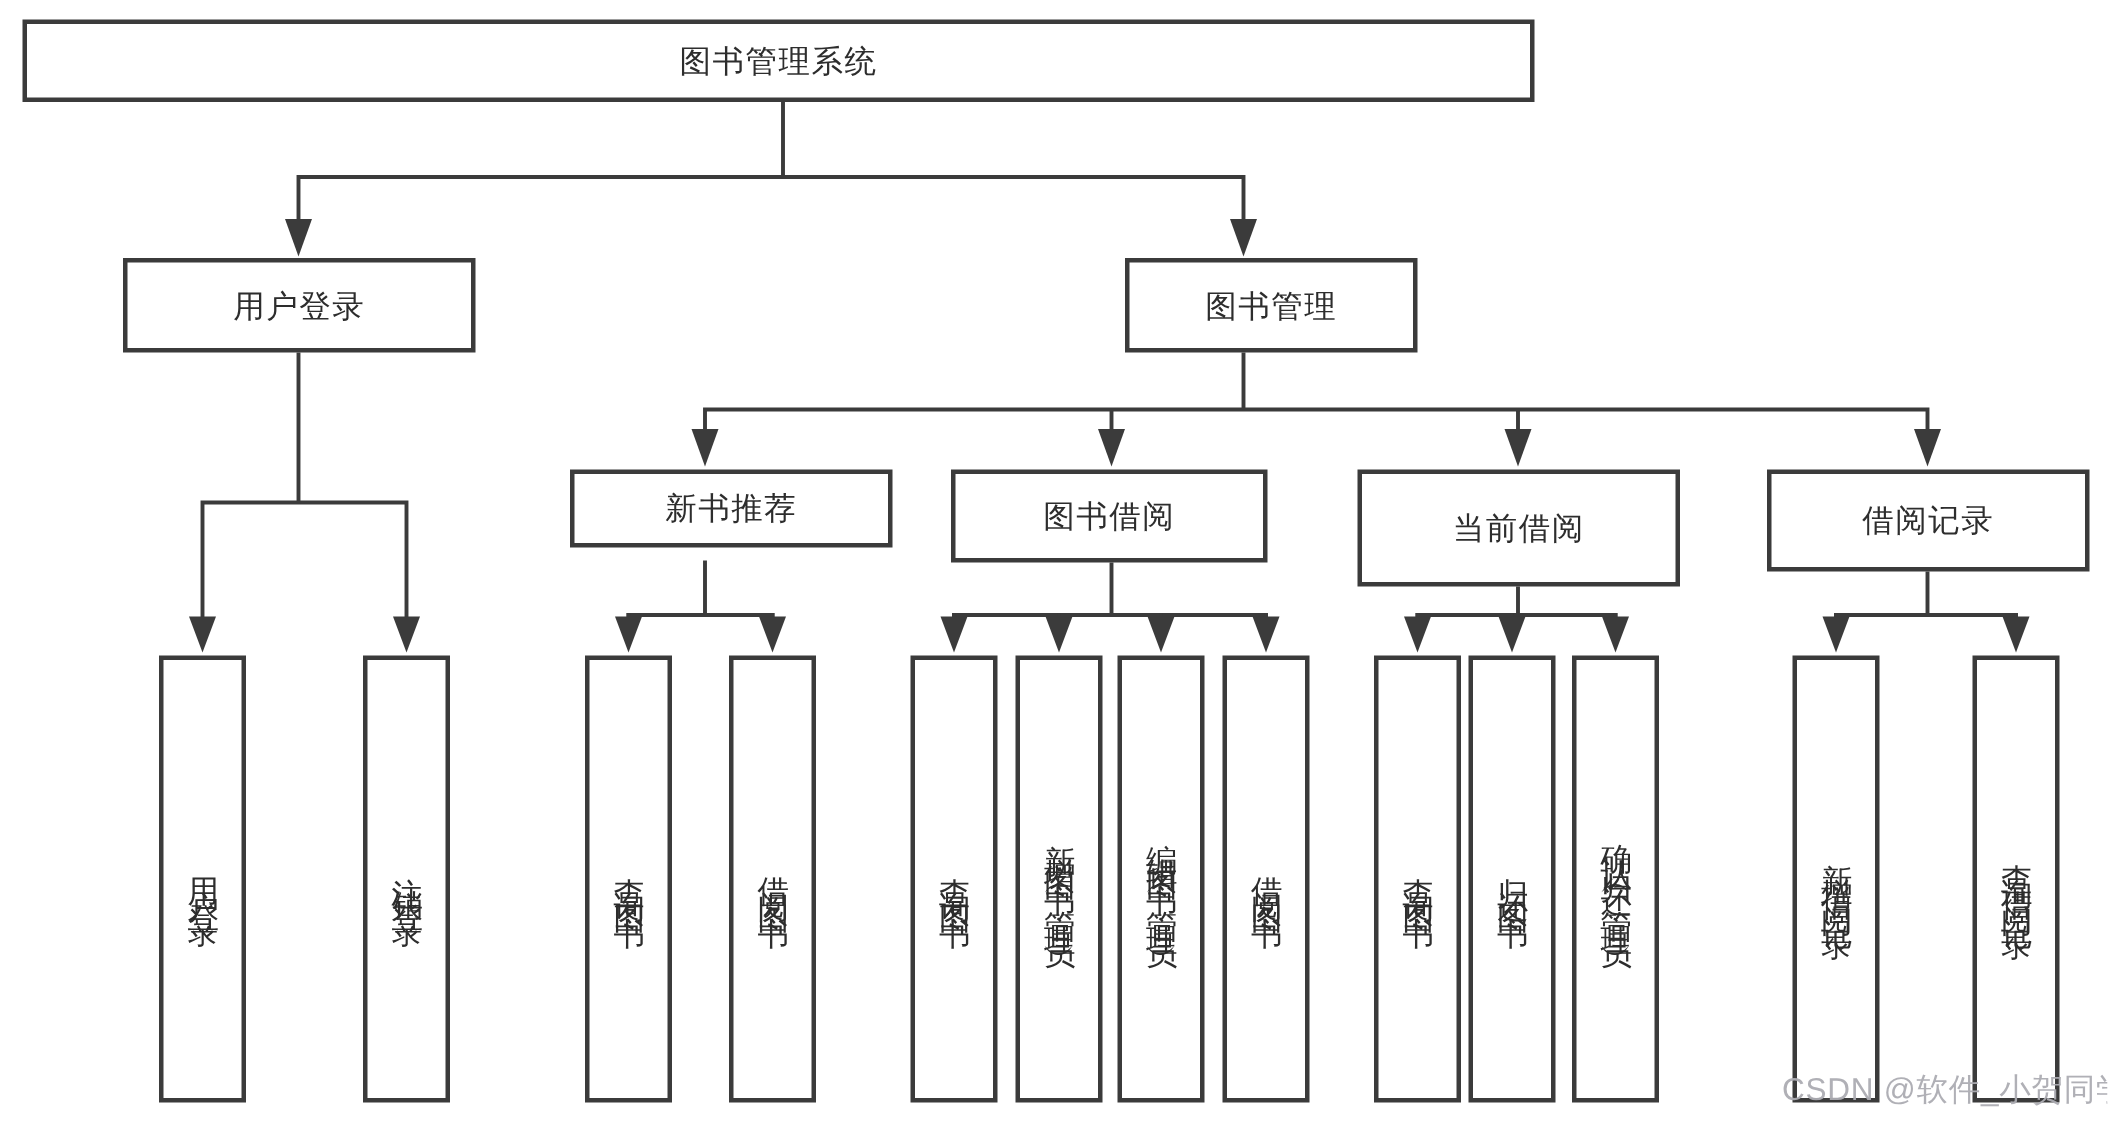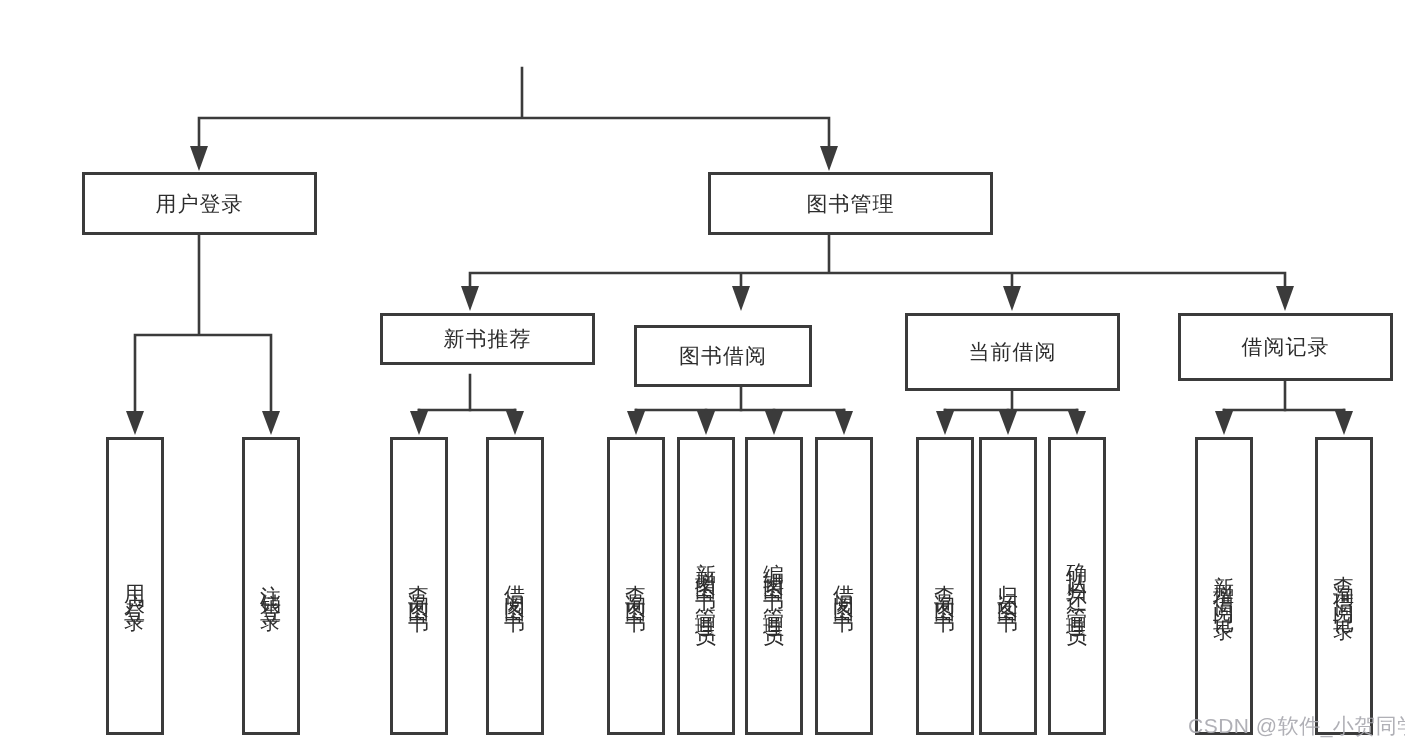--- a/index.html
+++ b/index.html
@@ -86,32 +86,35 @@
       <polygon points="765,411 783,411 774,435"></polygon>
       <polygon points="835,411 853,411 844,435"></polygon>
       <polygon points="936,411 954,411 945,435"></polygon>
       <polygon points="999,411 1017,411 1008,435"></polygon>
       <polygon points="1068,411 1086,411 1077,435"></polygon>
       <polygon points="1215,411 1233,411 1224,435"></polygon>
       <polygon points="1335,411 1353,411 1344,435"></polygon>
     </g>
   </svg>
 
+  <div class="node h" style="left:15px;top:13px;width:1008px;height:55px">
+    <span>图书管理系统</span>
+  </div>
 
   <div class="node h" style="left:82px;top:172px;width:235px;height:63px">
     <span>用户登录</span>
   </div>
-  <div class="node h" style="left:708px;top:172px;width:285px;height:63px">
+  <div class="node h" style="left:750px;top:172px;width:195px;height:63px">
     <span>图书管理</span>
   </div>
 
   <div class="node h" style="left:380px;top:313px;width:215px;height:52px">
     <span>新书推荐</span>
   </div>
-  <div class="node h" style="left:634px;top:325px;width:178px;height:62px">
+  <div class="node h" style="left:634px;top:313px;width:211px;height:62px">
     <span>图书借阅</span>
   </div>
   <div class="node h" style="left:905px;top:313px;width:215px;height:78px">
     <span>当前借阅</span>
   </div>
   <div class="node h" style="left:1178px;top:313px;width:215px;height:68px">
     <span>借阅记录</span>
   </div>
 
   <div class="node v" style="left:106px;top:437px;width:58px;height:298px">

